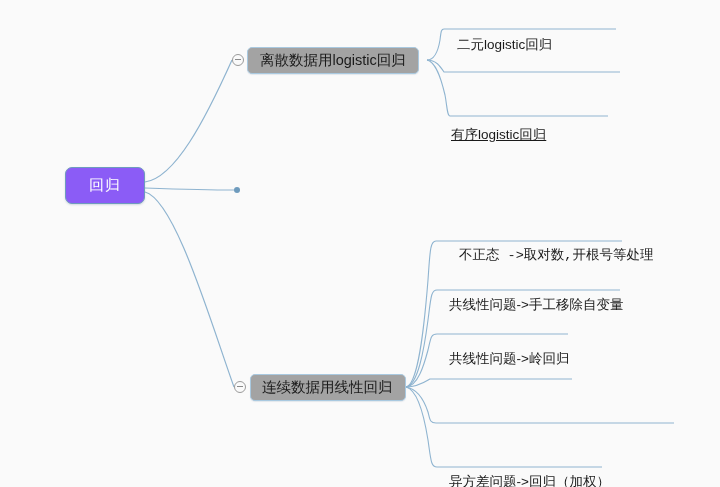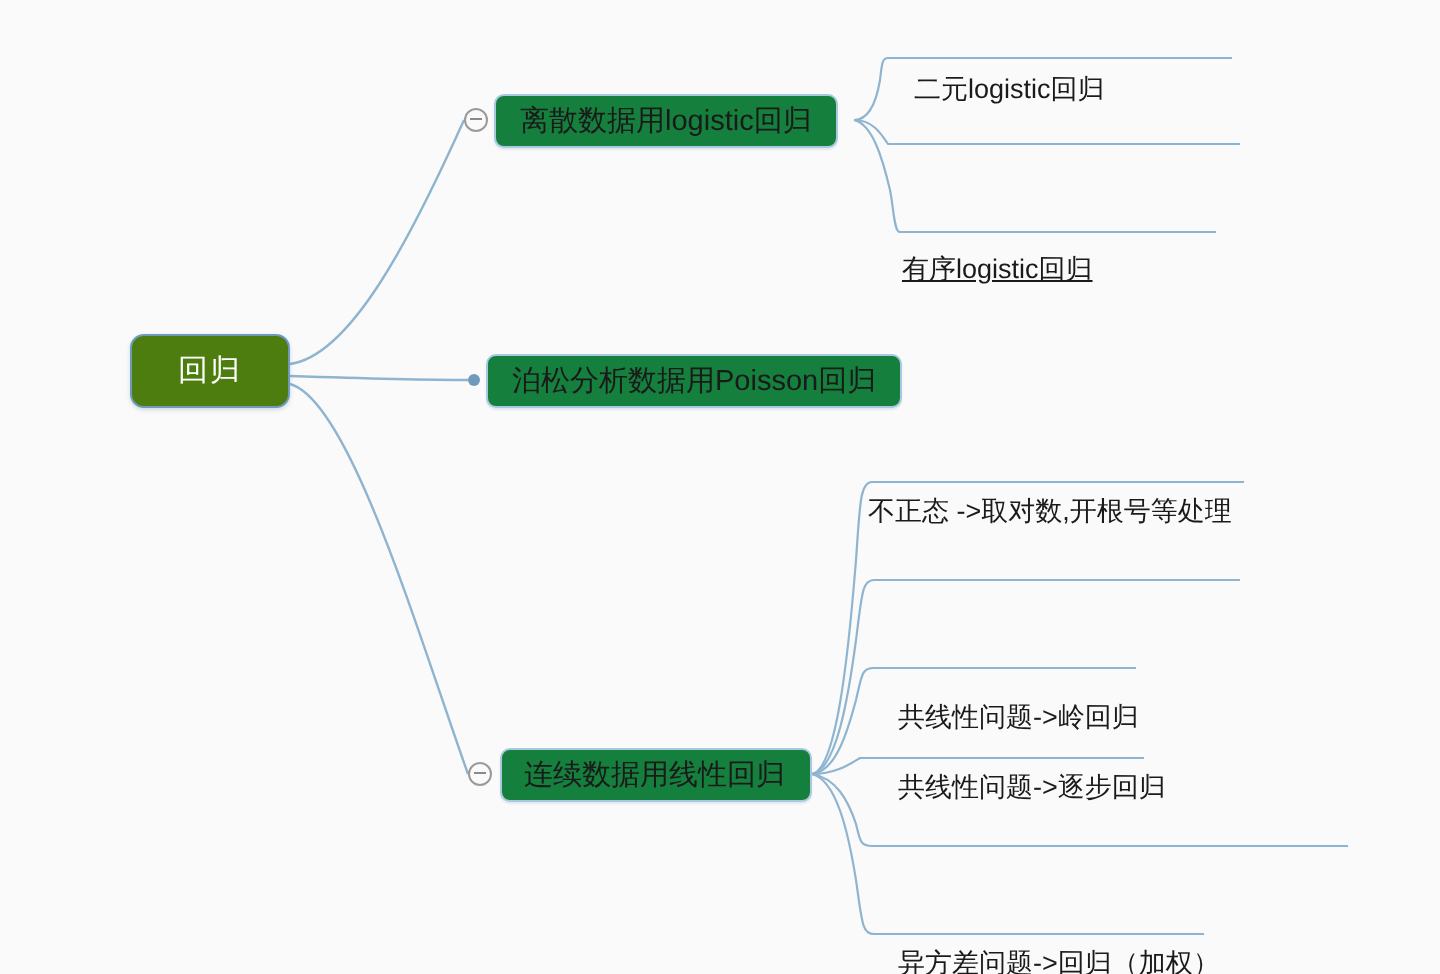--- a/index.html
+++ b/index.html
@@ -38,37 +38,37 @@
     stroke-width: 1.1;
   }
 
   
   .root-node {
     position: absolute;
     left: 65px;
     top: 167px;
     width: 80px;
     height: 37px;
-    background: #4d7c0f;
+    background: #8b5cf6;
     border: 1px solid #6e9bbd;
     border-radius: 7px;
     box-sizing: border-box;
     display: flex;
     align-items: center;
     justify-content: center;
     color: #ffffff;
     font-size: 15px;
     letter-spacing: 1px;
     box-shadow: 0 1px 2px rgba(90,120,150,0.25);
   }
 
   
   .branch-node {
     position: absolute;
-    background: #15803d;
+    background: #a3a3a3;
     border: 1px solid #a9c9e0;
     border-radius: 5px;
     box-sizing: border-box;
     display: flex;
     align-items: center;
     justify-content: center;
     color: #1a1a1a;
     font-size: 14.5px;
     height: 27px;
     padding: 0 12px;
@@ -149,30 +149,27 @@
   <div class="root-node">
     <span>回归</span>
   </div>
 
   <div class="toggle t1"></div>
   <div class="branch-node b1">
     <span>离散数据用logistic回归</span>
   </div>
 
   <div class="dot d2"></div>
-  <div class="branch-node b2">
-    <span>泊松分析数据用Poisson回归</span>
-  </div>
 
   <div class="toggle t3"></div>
   <div class="branch-node b3">
     <span>连续数据用线性回归</span>
   </div>
 
   <div class="leaf" style="left:457px; top:10px;">二元logistic回归</div>
   <div class="leaf" style="left:451px; top:100px;text-decoration:underline;">有序logistic回归</div>
 
-  <div class="leaf" style="left:434px; top:221px;">不正态 -&gt;取对数,开根号等处理</div>
+  <div class="leaf" style="left:459px; top:221px;font-family:Liberation Mono, monospace;">不正态 -&gt;取对数,开根号等处理</div>
+  <div class="leaf" style="left:449px; top:270px;">共线性问题-&gt;手工移除自变量</div>
   <div class="leaf" style="left:449px; top:324px;">共线性问题-&gt;岭回归</div>
-  <div class="leaf" style="left:449px; top:359px;">共线性问题-&gt;逐步回归</div>
   <div class="leaf" style="left:449px; top:447px;">异方差问题-&gt;回归（加权）</div>
 
 </div>
 
 </body></html>

